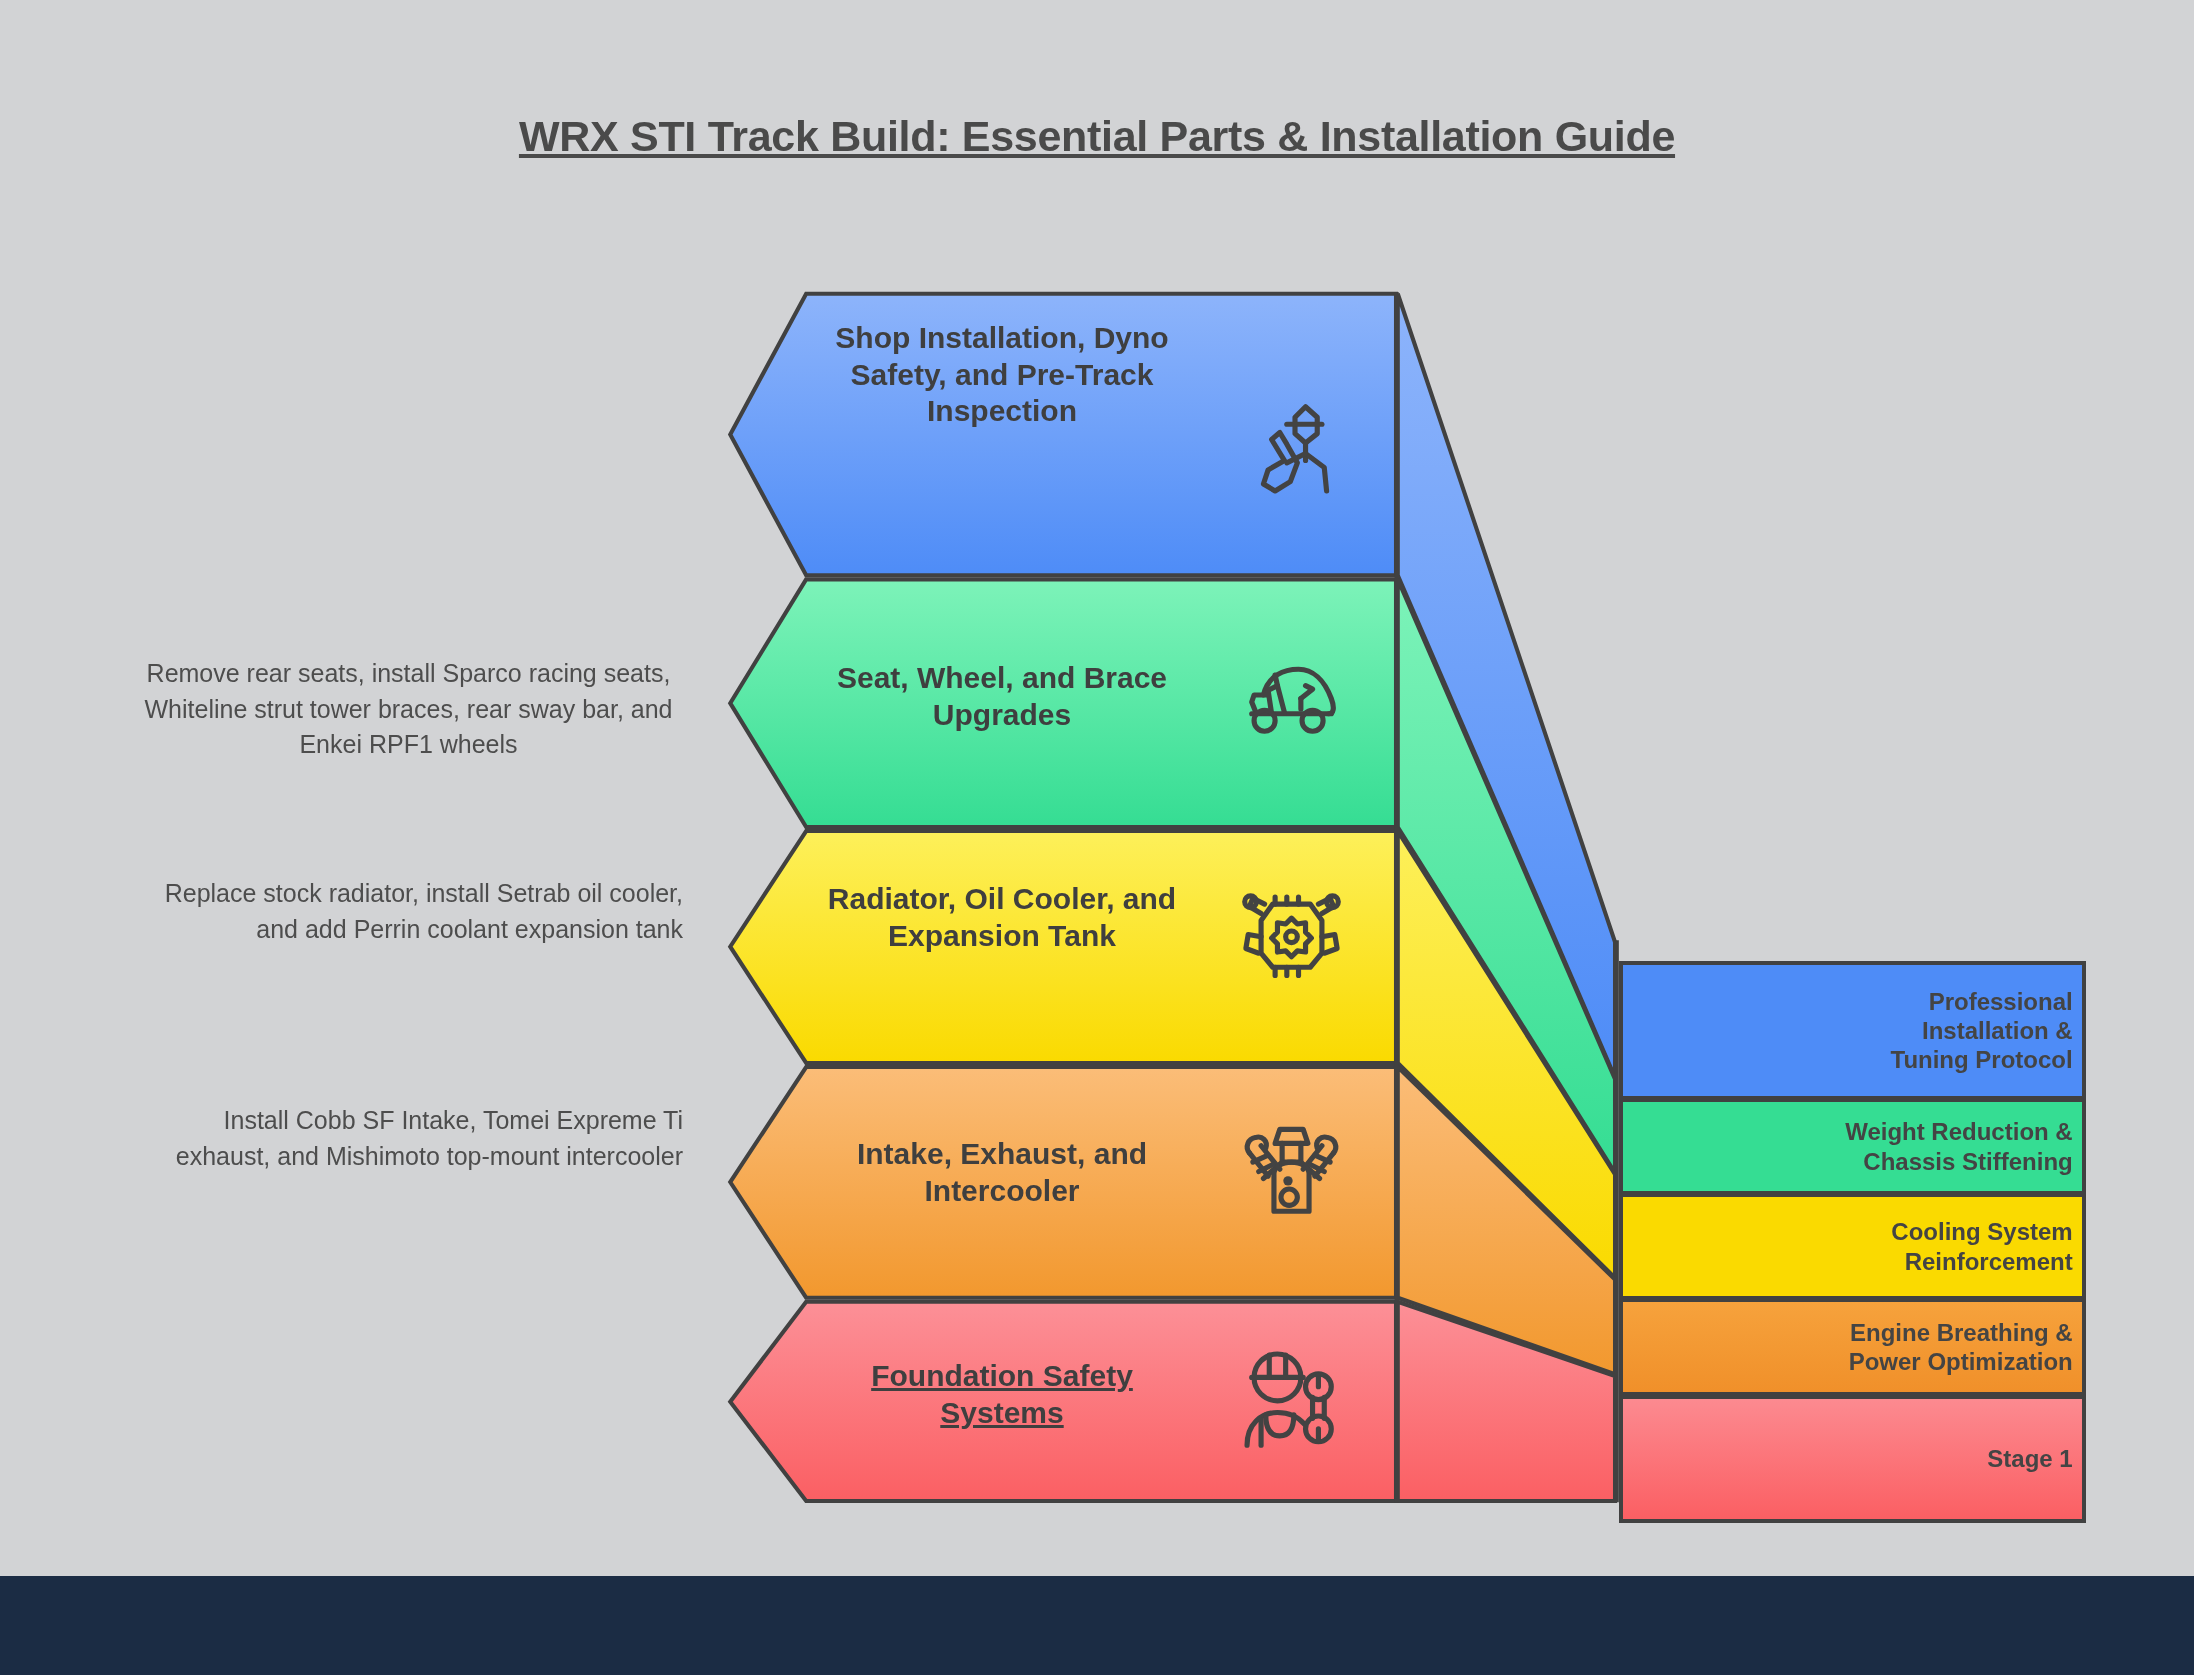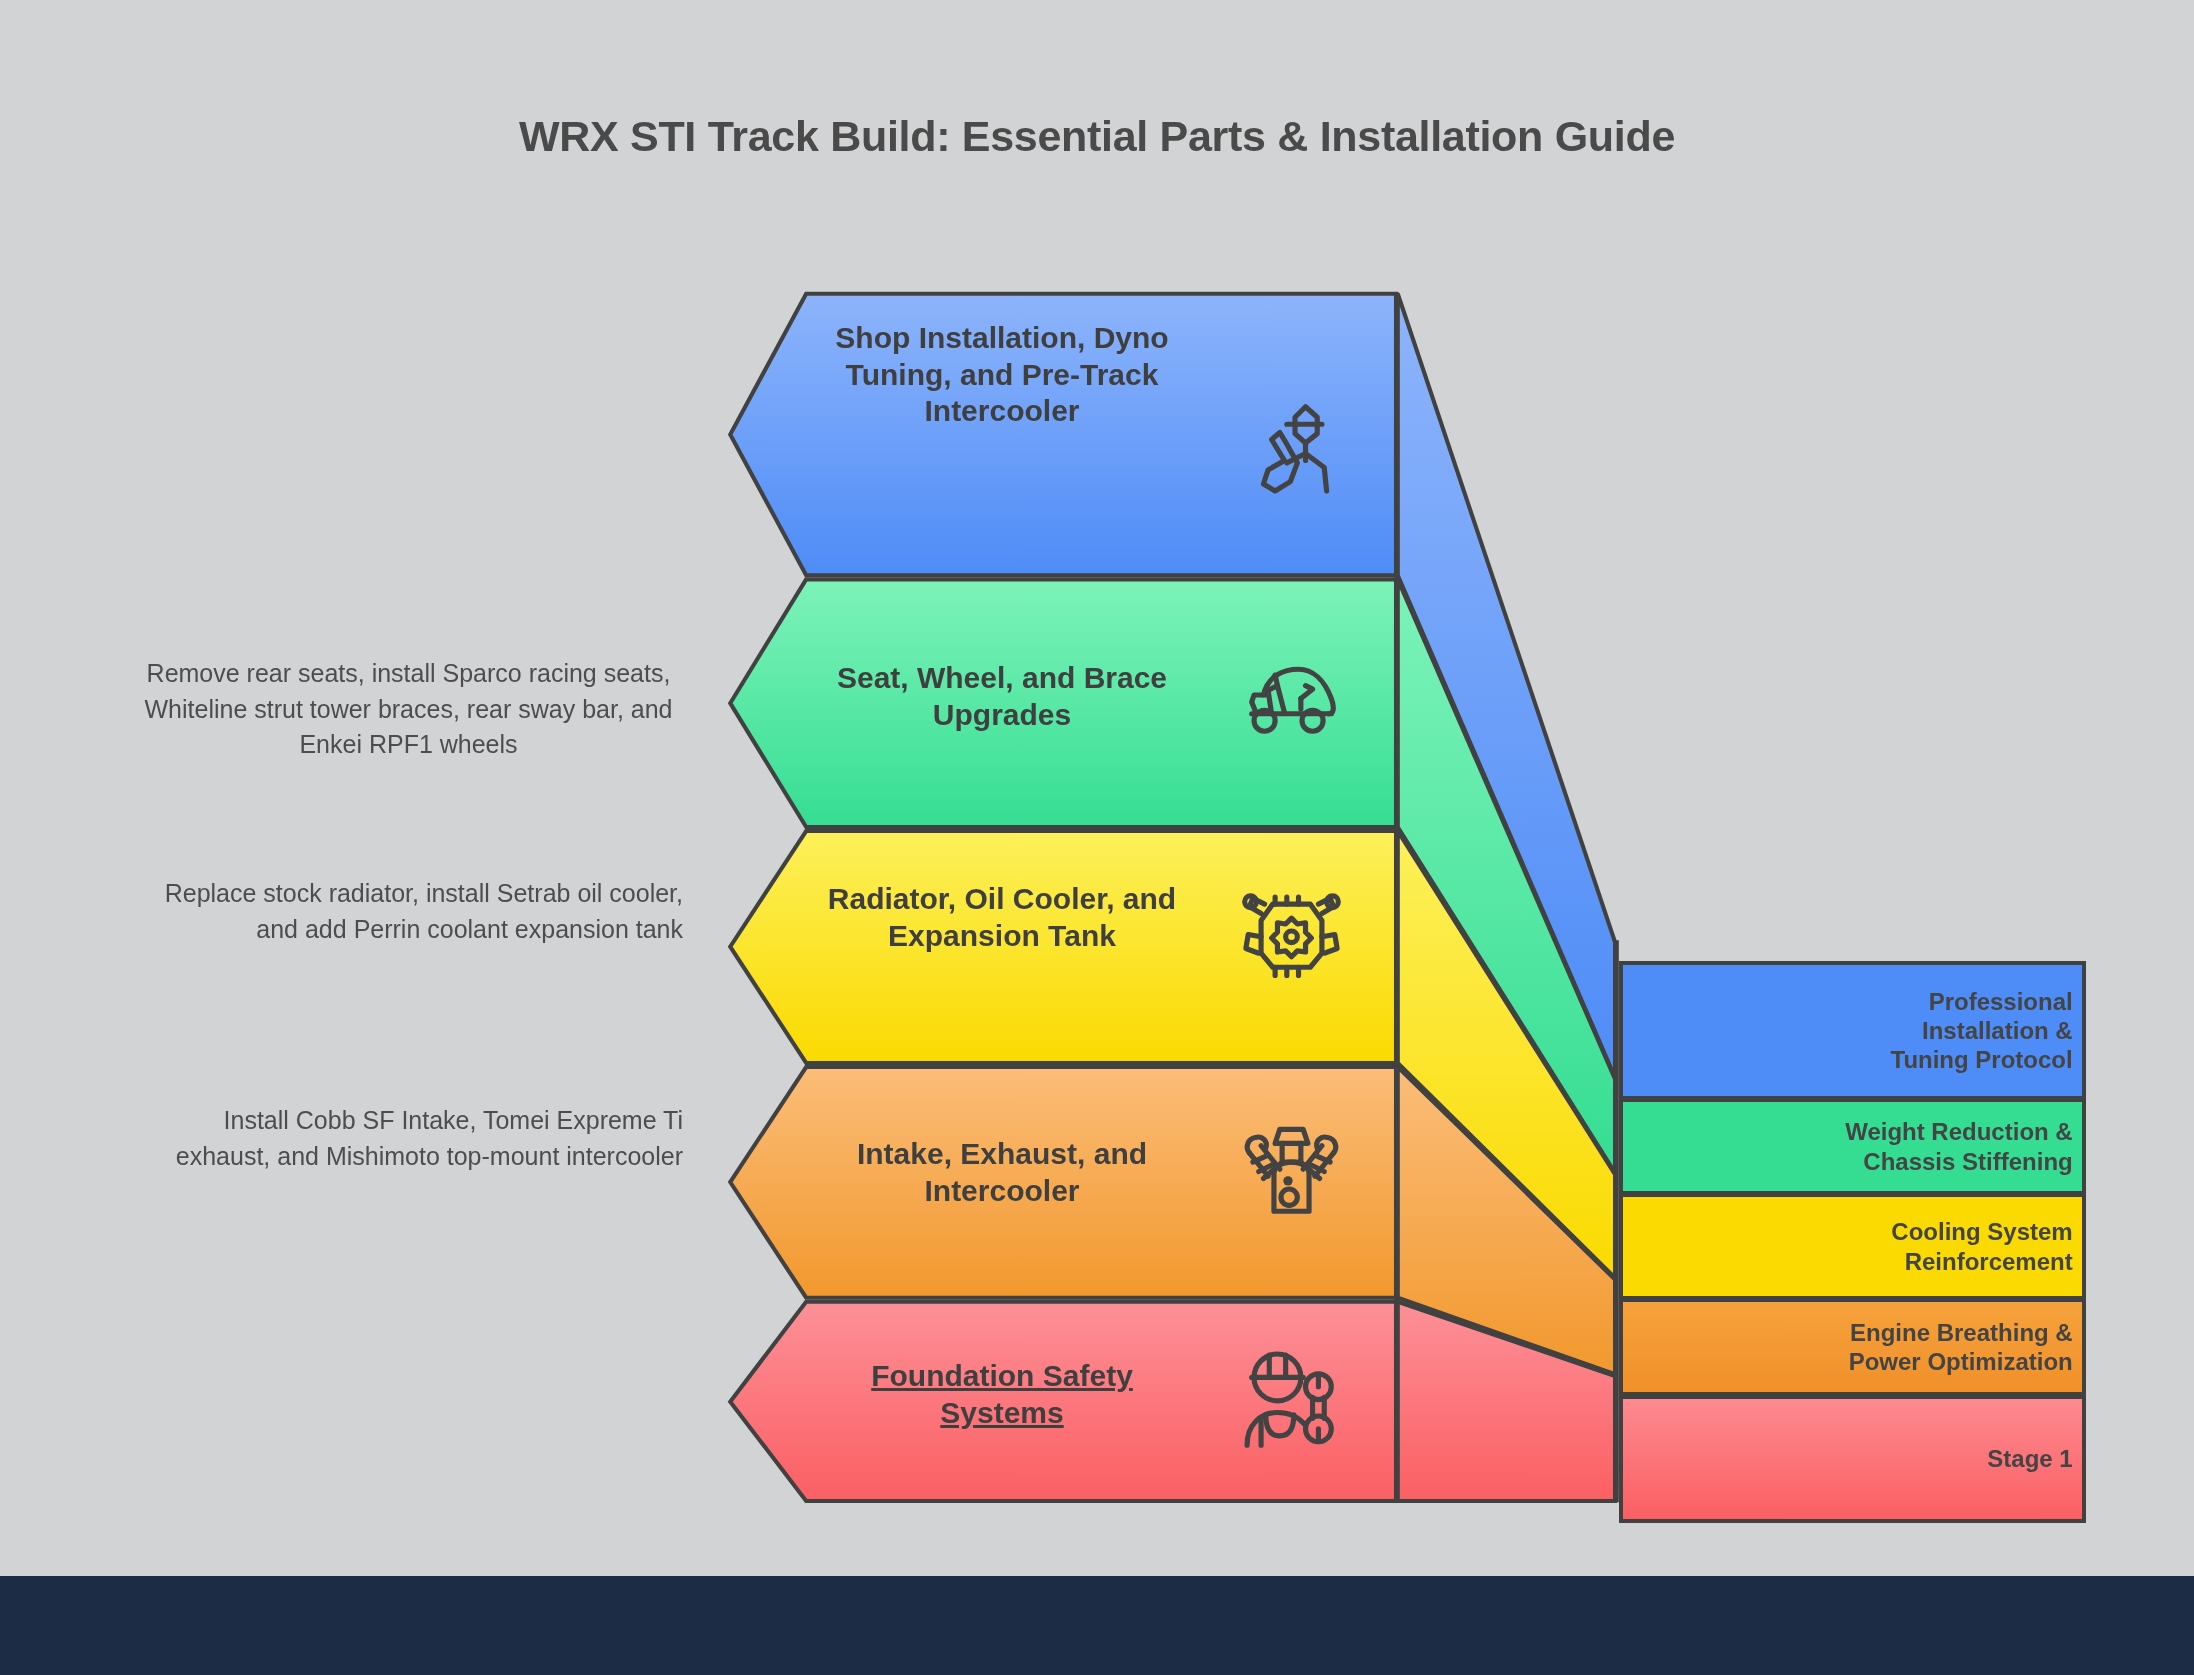--- a/index.html
+++ b/index.html
@@ -23,20 +23,21 @@
   
   #page-title {
     position: absolute;
     left: 0; top: 112px;
     width: 2194px;
     text-align: center;
     font-size: 43px;
     font-weight: bold;
     color: #4a4a4a;
     letter-spacing: -0.3px;
+    text-decoration: underline;
   }
 
   
   #funnel-svg {
     position: absolute;
     left: 0; top: 0;
     width: 2194px; height: 1675px;
   }
 
   
@@ -143,21 +144,21 @@
 
       <line x1="2391" y1="500" x2="2391" y2="2572"></line>
       <line x1="2768" y1="1610" x2="2768" y2="2572"></line>
     </g>
   </svg>
 
   <div class="desc" style="top:656px;text-align:center;">Remove rear seats, install Sparco racing seats, Whiteline strut tower braces, rear sway bar, and Enkei RPF1 wheels</div>
   <div class="desc" style="top:876px;">Replace stock radiator, install Setrab oil cooler, and add Perrin coolant expansion tank</div>
   <div class="desc" style="top:1103px;">Install Cobb SF Intake, Tomei Expreme Ti exhaust, and Mishimoto top-mount intercooler</div>
 
-  <div class="band-label" style="top:320px;">Shop Installation, Dyno Tuning, and Pre-Track Intercooler</div>
+  <div class="band-label" style="top:320px;">Shop Installation, Dyno Safety, and Pre-Track Inspection</div>
   <div class="band-label" style="top:881px;">Radiator, Oil Cooler, and Expansion Tank</div>
   <div class="band-label" style="top:660px;">Seat, Wheel, and Brace Upgrades</div>
   <div class="band-label" style="top:1136px;">Intake, Exhaust, and Intercooler</div>
   <div class="band-label" style="top:1358px;text-decoration:underline;">Foundation Safety Systems</div>
 
   <div class="band-icon" style="top:388px;">
     <svg viewBox="0 0 100 100" fill="none" stroke="#434343" stroke-width="4.4" stroke-linecap="round" stroke-linejoin="round">
       <path d="M62 16 L72 25 L72 39 L62 47 L53 39 L53 25 Z"></path>
       <line x1="46" y1="31" x2="76" y2="31"></line>
       <path d="M62 47 L62 62"></path>

